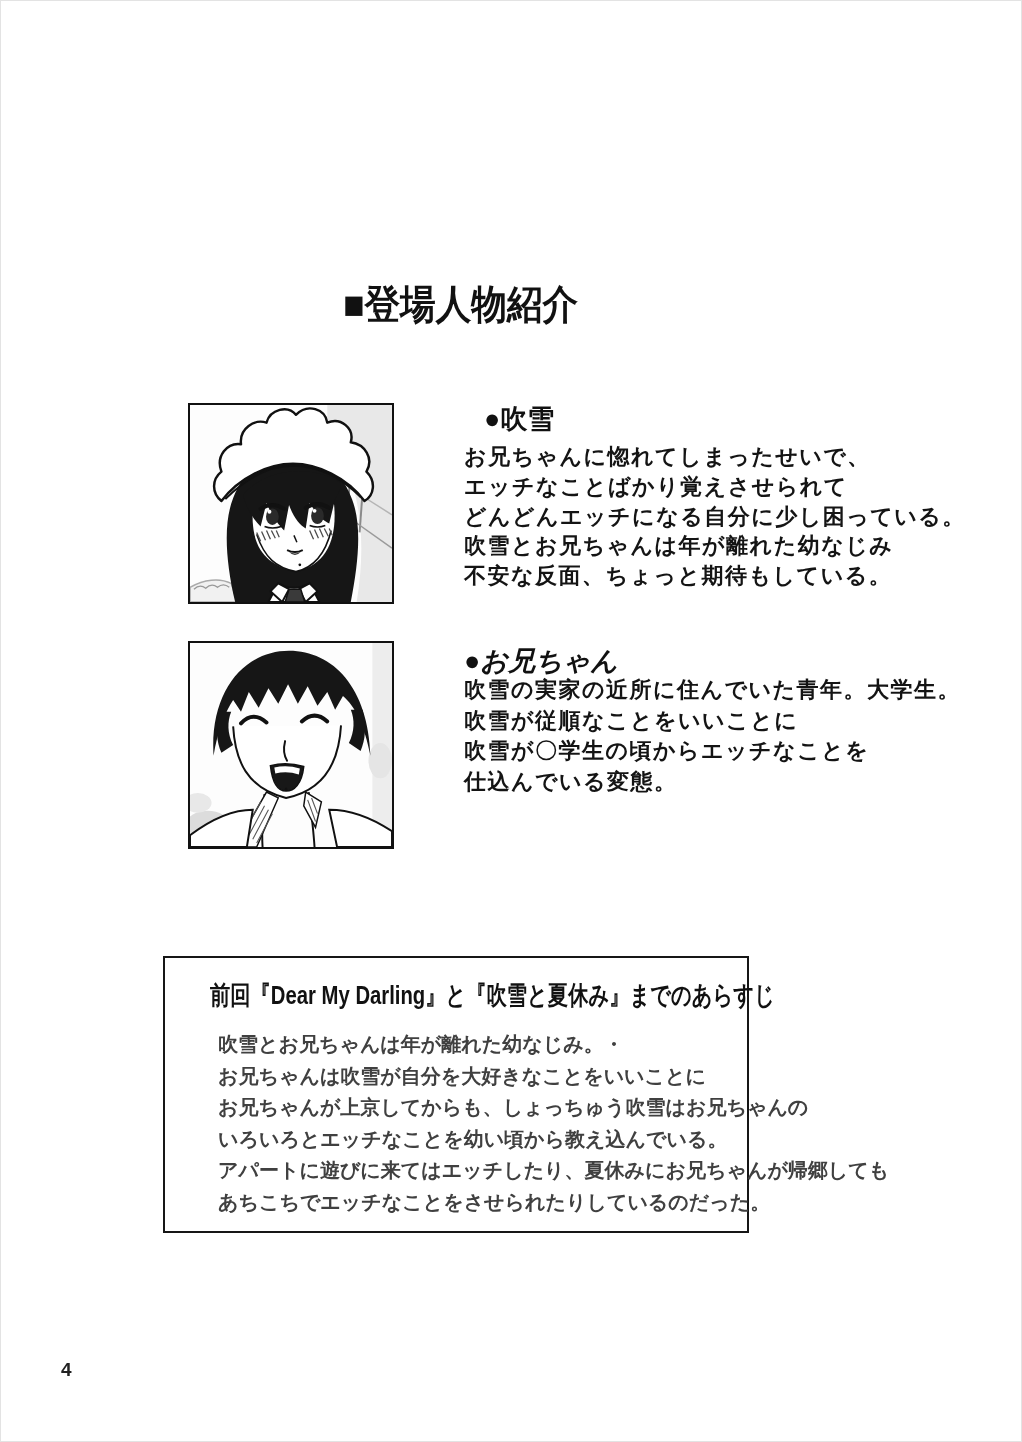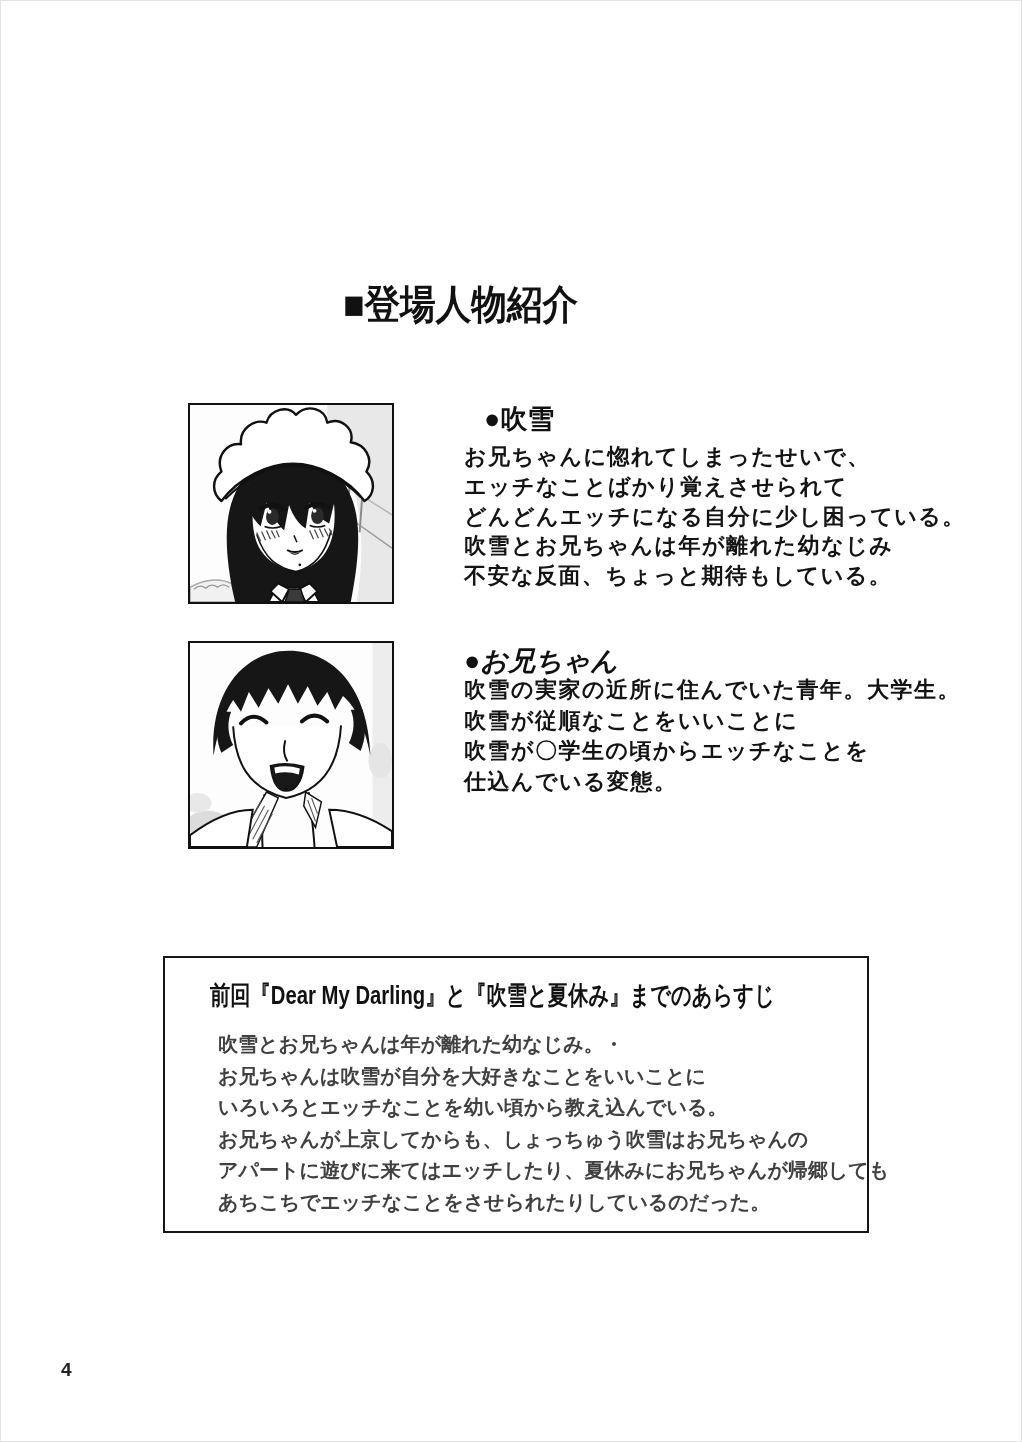--- a/index.html
+++ b/index.html
@@ -36,21 +36,21 @@
   #char2-name{top:646px;font-style:italic;}
   .char-lines{
     position:absolute;left:463px;
     font-size:22px;font-weight:bold;letter-spacing:1.5px;
     white-space:nowrap;color:#141414;
   }
   #char1-lines{top:441px;line-height:29.8px;}
   #char2-lines{top:674px;line-height:30.6px;}
   .synopsis-box{
     position:absolute;left:162px;top:955px;
-    width:706px;height:277px;
+    width:586px;height:277px;
     border:2px solid #161616;box-sizing:border-box;background:#fff;
   }
   .synopsis-title{
     position:absolute;left:45px;top:23px;
     font-size:26px;font-weight:bold;white-space:nowrap;
     transform:scaleX(0.78);transform-origin:left top;
     color:#111;line-height:1.1;
   }
   .synopsis-lines{
     position:absolute;left:53px;top:71px;
@@ -168,22 +168,22 @@
     <div>吹雪が従順なことをいいことに</div>
     <div>吹雪が〇学生の頃からエッチなことを</div>
     <div>仕込んでいる変態。</div>
   </div>
 
   <div class="synopsis-box">
     <div class="synopsis-title">前回『Dear My Darling』と『吹雪と夏休み』までのあらすじ</div>
     <div class="synopsis-lines">
       <div>吹雪とお兄ちゃんは年が離れた幼なじみ。・</div>
       <div>お兄ちゃんは吹雪が自分を大好きなことをいいことに</div>
+      <div>お兄ちゃんが上京してからも、しょっちゅう吹雪はお兄ちゃんの</div>
       <div>いろいろとエッチなことを幼い頃から教え込んでいる。</div>
-      <div>お兄ちゃんが上京してからも、しょっちゅう吹雪はお兄ちゃんの</div>
       <div>アパートに遊びに来てはエッチしたり、夏休みにお兄ちゃんが帰郷しても</div>
       <div>あちこちでエッチなことをさせられたりしているのだった。</div>
     </div>
   </div>
 
   <div class="page-number">4</div>
 
 </div>
 
 </body></html>

